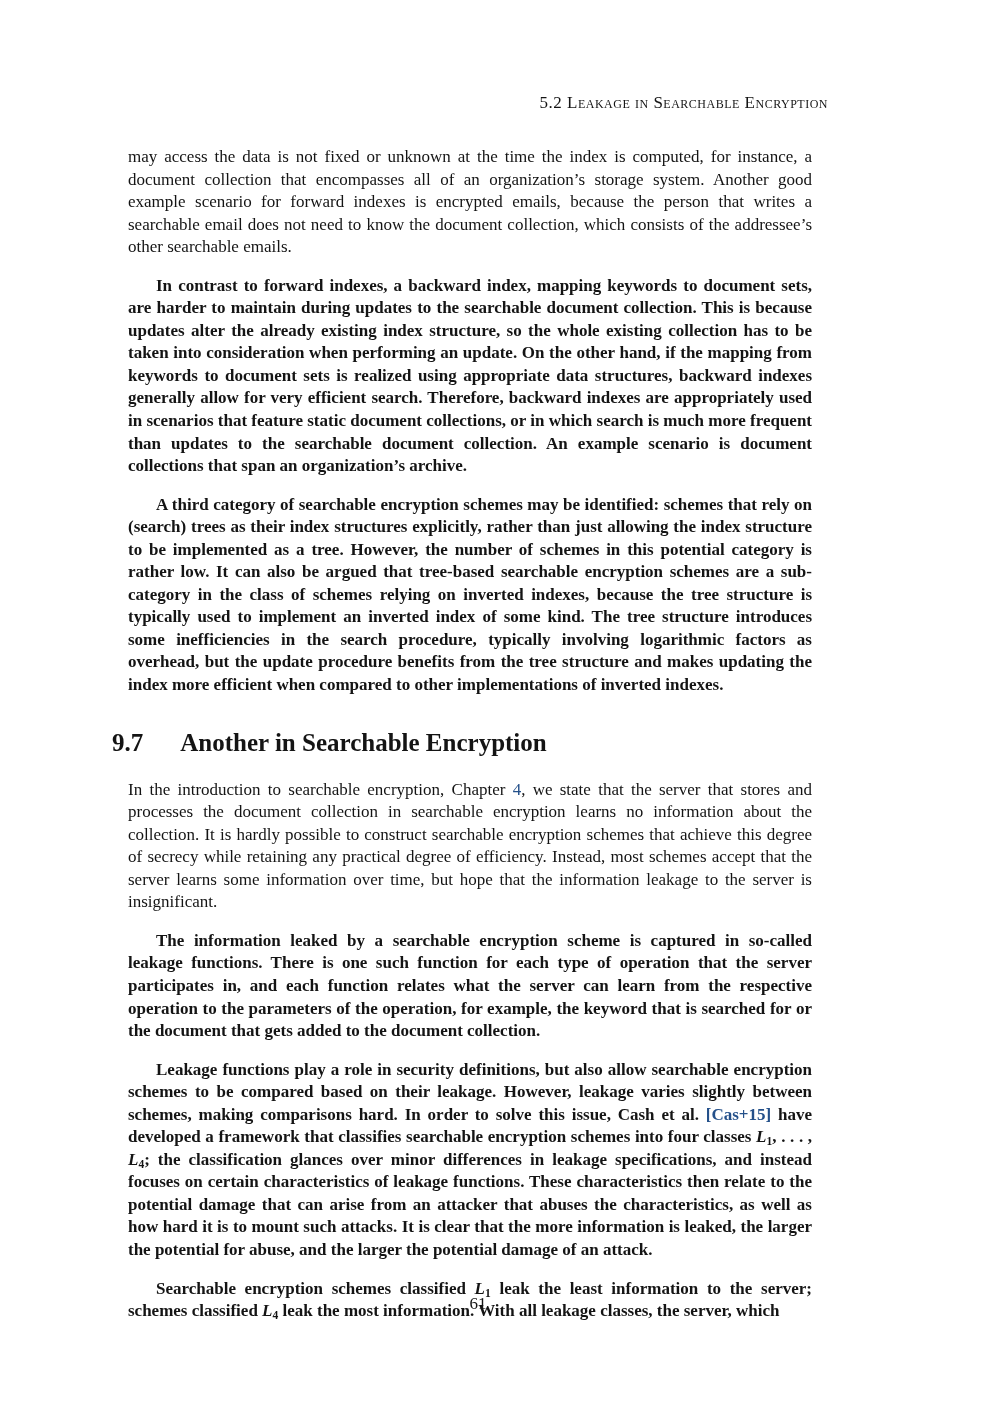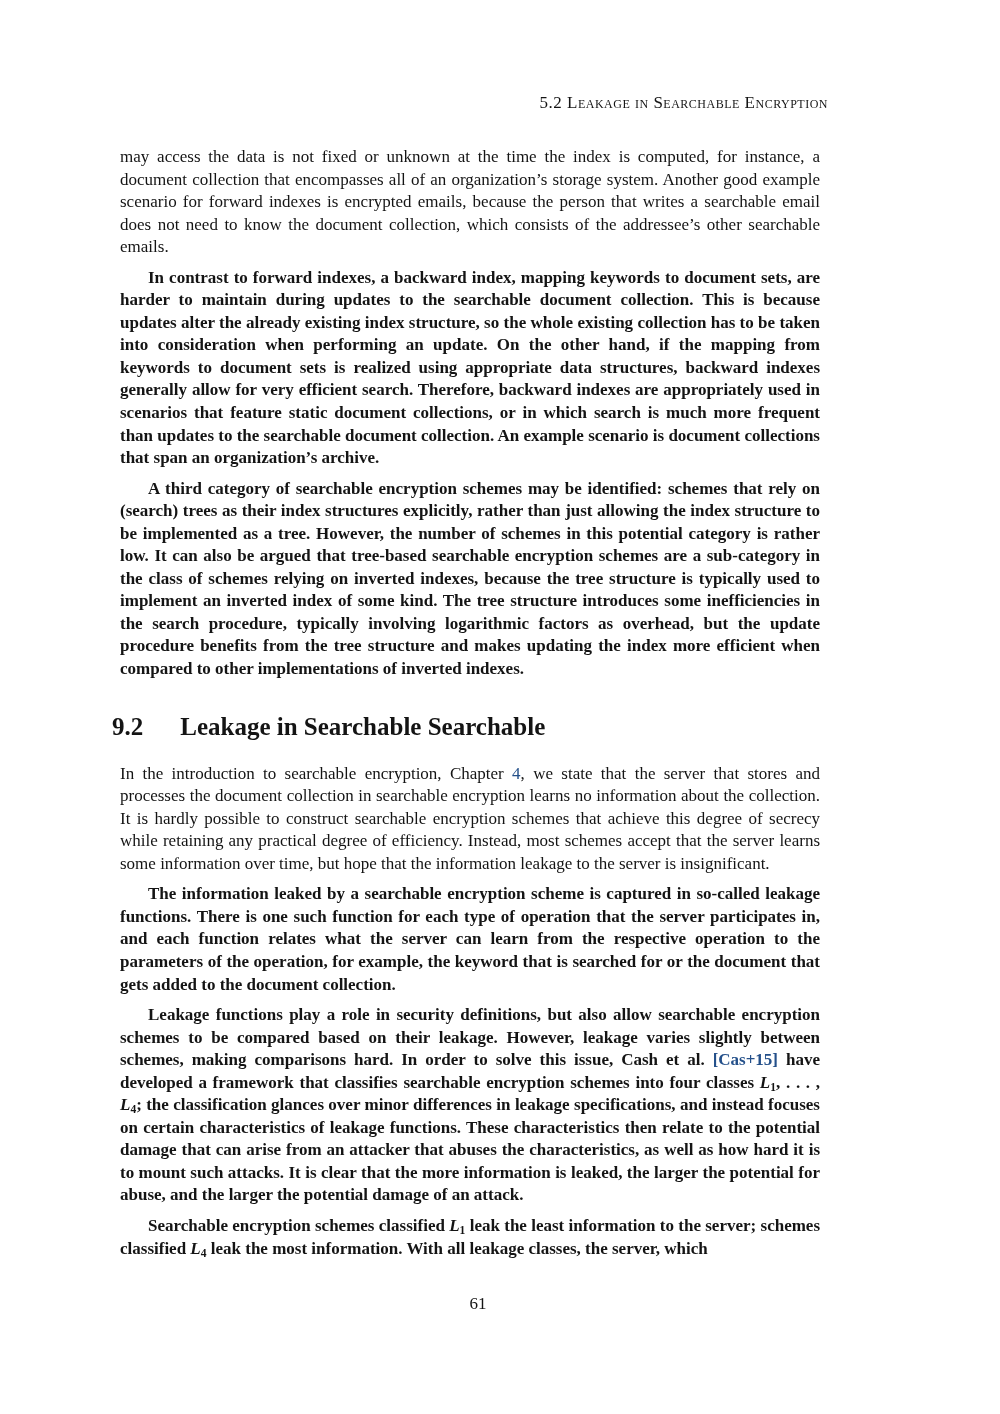--- a/index.html
+++ b/index.html
@@ -23,21 +23,21 @@
   }
   .running-header {
     text-align: right;
     font-variant: small-caps;
     font-size: 17px;
     letter-spacing: 0.5px;
     margin: 0 0 33px 0;
     white-space: nowrap;
   }
   .para {
-    margin: 8px;
+    margin: 16px;
     text-align: justify;
     font-size: 17px;
     line-height: 22.55px;
   }
   .para.indent { text-indent: 28px; font-weight: bold; }
   .section-heading {
     margin: 31px 0 21px 0;
     font-size: 25px;
     font-weight: bold;
     line-height: 30px;
@@ -66,21 +66,21 @@
 <div class="page">
   <div class="running-header">5.2 Leakage in Searchable Encryption</div>
 
   <div>
       <p class="para"><span class="seg-text">may access the data is not fixed or unknown at the time the index is computed, for instance, a document collection that encompasses all of an organization’s storage system. Another good example scenario for forward indexes is encrypted emails, because the person that writes a searchable email does not need to know the document collection, which consists of the addressee’s other searchable emails.</span></p>
       <p class="para indent"><span class="seg-text">In contrast to forward indexes, a backward index, mapping keywords to document sets, are harder to maintain during updates to the searchable document collection. This is because updates alter the already existing index structure, so the whole existing collection has to be taken into consideration when performing an update. On the other hand, if the mapping from keywords to document sets is realized using appropriate data structures, backward indexes generally allow for very efficient search. Therefore, backward indexes are appropriately used in scenarios that feature static document collections, or in which search is much more frequent than updates to the searchable document collection. An example scenario is document collections that span an organization’s archive.</span></p>
       <p class="para indent"><span class="seg-text">A third category of searchable encryption schemes may be identified: schemes that rely on (search) trees as their index structures explicitly, rather than just allowing the index structure to be implemented as a tree. However, the number of schemes in this potential category is rather low. It can also be argued that tree-based searchable encryption schemes are a sub-category in the class of schemes relying on inverted indexes, because the tree structure is typically used to implement an inverted index of some kind. The tree structure introduces some inefficiencies in the search procedure, typically involving logarithmic factors as overhead, but the update procedure benefits from the tree structure and makes updating the index more efficient when compared to other implementations of inverted indexes.</span></p>
     </div>
 
   <h2 class="section-heading">
-    <span class="sec-num">9.2</span><span>Leakage in Searchable Searchable</span>
+    <span class="sec-num">9.7</span><span>Another in Searchable Encryption</span>
   </h2>
 
   <div>
       <p class="para"><span class="seg-text">In the introduction to searchable encryption, Chapter </span><span class="seg-link">4</span><span class="seg-text">, we state that the server that stores and processes the document collection in searchable encryption learns no information about the collection. It is hardly possible to construct searchable encryption schemes that achieve this degree of secrecy while retaining any practical degree of efficiency. Instead, most schemes accept that the server learns some information over time, but hope that the information leakage to the server is insignificant.</span></p>
       <p class="para indent"><span class="seg-text">The information leaked by a searchable encryption scheme is captured in so-called leakage functions. There is one such function for each type of operation that the server participates in, and each function relates what the server can learn from the respective operation to the parameters of the operation, for example, the keyword that is searched for or the document that gets added to the document collection.</span></p>
       <p class="para indent"><span class="seg-text">Leakage functions play a role in security definitions, but also allow searchable encryption schemes to be compared based on their leakage. However, leakage varies slightly between schemes, making comparisons hard. In order to solve this issue, Cash et al. </span><span class="seg-link">[Cas+15]</span><span class="seg-text"> have developed a framework that classifies searchable encryption schemes into four classes </span><span class="seg-var">L</span><span class="seg-sub">1</span><span class="seg-text">, . . . , </span><span class="seg-var">L</span><span class="seg-sub">4</span><span class="seg-text">; the classification glances over minor differences in leakage specifications, and instead focuses on certain characteristics of leakage functions. These characteristics then relate to the potential damage that can arise from an attacker that abuses the characteristics, as well as how hard it is to mount such attacks. It is clear that the more information is leaked, the larger the potential for abuse, and the larger the potential damage of an attack.</span></p>
       <p class="para indent"><span class="seg-text">Searchable encryption schemes classified </span><span class="seg-var">L</span><span class="seg-sub">1</span><span class="seg-text"> leak the least information to the server; schemes classified </span><span class="seg-var">L</span><span class="seg-sub">4</span><span class="seg-text"> leak the most information. With all leakage classes, the server, which</span></p>
     </div>
 </div>
 

